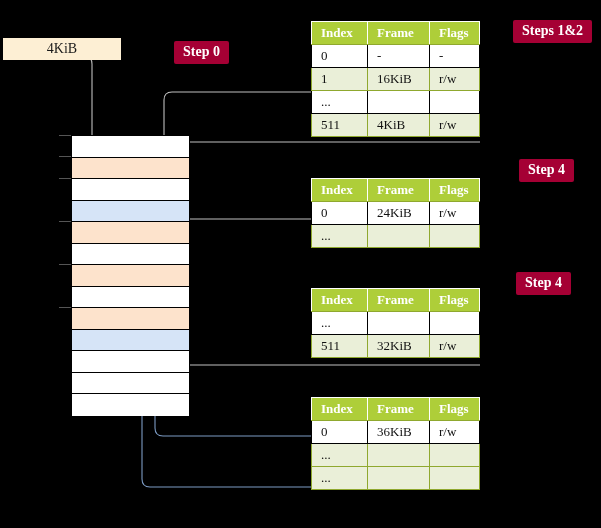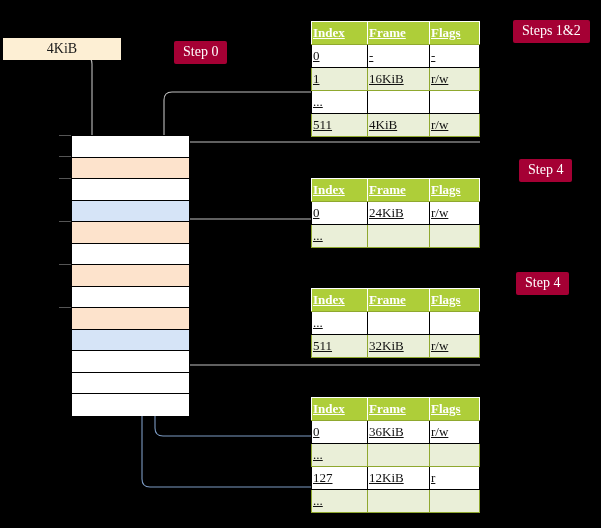--- a/index.html
+++ b/index.html
@@ -21,20 +21,21 @@
     position: absolute;
     background: #A50034;
     color: #FFFFFF;
     font-family: "Liberation Serif", "DejaVu Serif", serif;
     font-size: 14px;
     line-height: 1;
     padding: 4px 9px 5px 9px;
     border-radius: 2px;
     white-space: nowrap;
     box-shadow: 0 1px 2px rgba(0,0,0,0.6);
+    font-weight: bold;
   }
 
   
   .cream-label {
     position: absolute;
     background: #FDEFD4;
     color: #1a1a1a;
     font-family: "Liberation Serif", "DejaVu Serif", serif;
     font-size: 14px;
     text-align: center;
@@ -79,26 +80,25 @@
     position: absolute;
     border-collapse: collapse;
     border-spacing: 0;
     font-family: "Liberation Serif", "DejaVu Serif", serif;
     font-size: 13px;
     background: #FFFFFF;
     border: 1px solid #AECE39;
   }
   .ptable th, .ptable td {
     border: 1px solid #8FA82E;
-    padding: 2px 1px;
+    padding: 2px 9px;
     text-align: left;
     height: 18px;
     box-sizing: border-box;
     line-height: 18px;
-    text-decoration: underline;
   }
   .ptable th {
     background: #AECE39;
     color: #FFFFFF;
     font-weight: bold;
     border-color: #FFFFFF;
     border-bottom-color: #8FA82E;
   }
   .ptable td { background: #FFFFFF; color: #111111; border-color: #000000; }
   .ptable tr.alt td { background: #EAEFD8; border-color: #8FA82E; }
@@ -269,25 +269,20 @@
       <tr>
         <td>0</td>
         <td>36KiB</td>
         <td>r/w</td>
       </tr>
       <tr class="alt">
         <td>...</td>
         <td></td>
         <td></td>
       </tr>
-      <tr>
-        <td>127</td>
-        <td>12KiB</td>
-        <td>r</td>
-      </tr>
       <tr class="alt">
         <td>...</td>
         <td></td>
         <td></td>
       </tr>
     </tbody>
   </table>
 
 </div>
 

